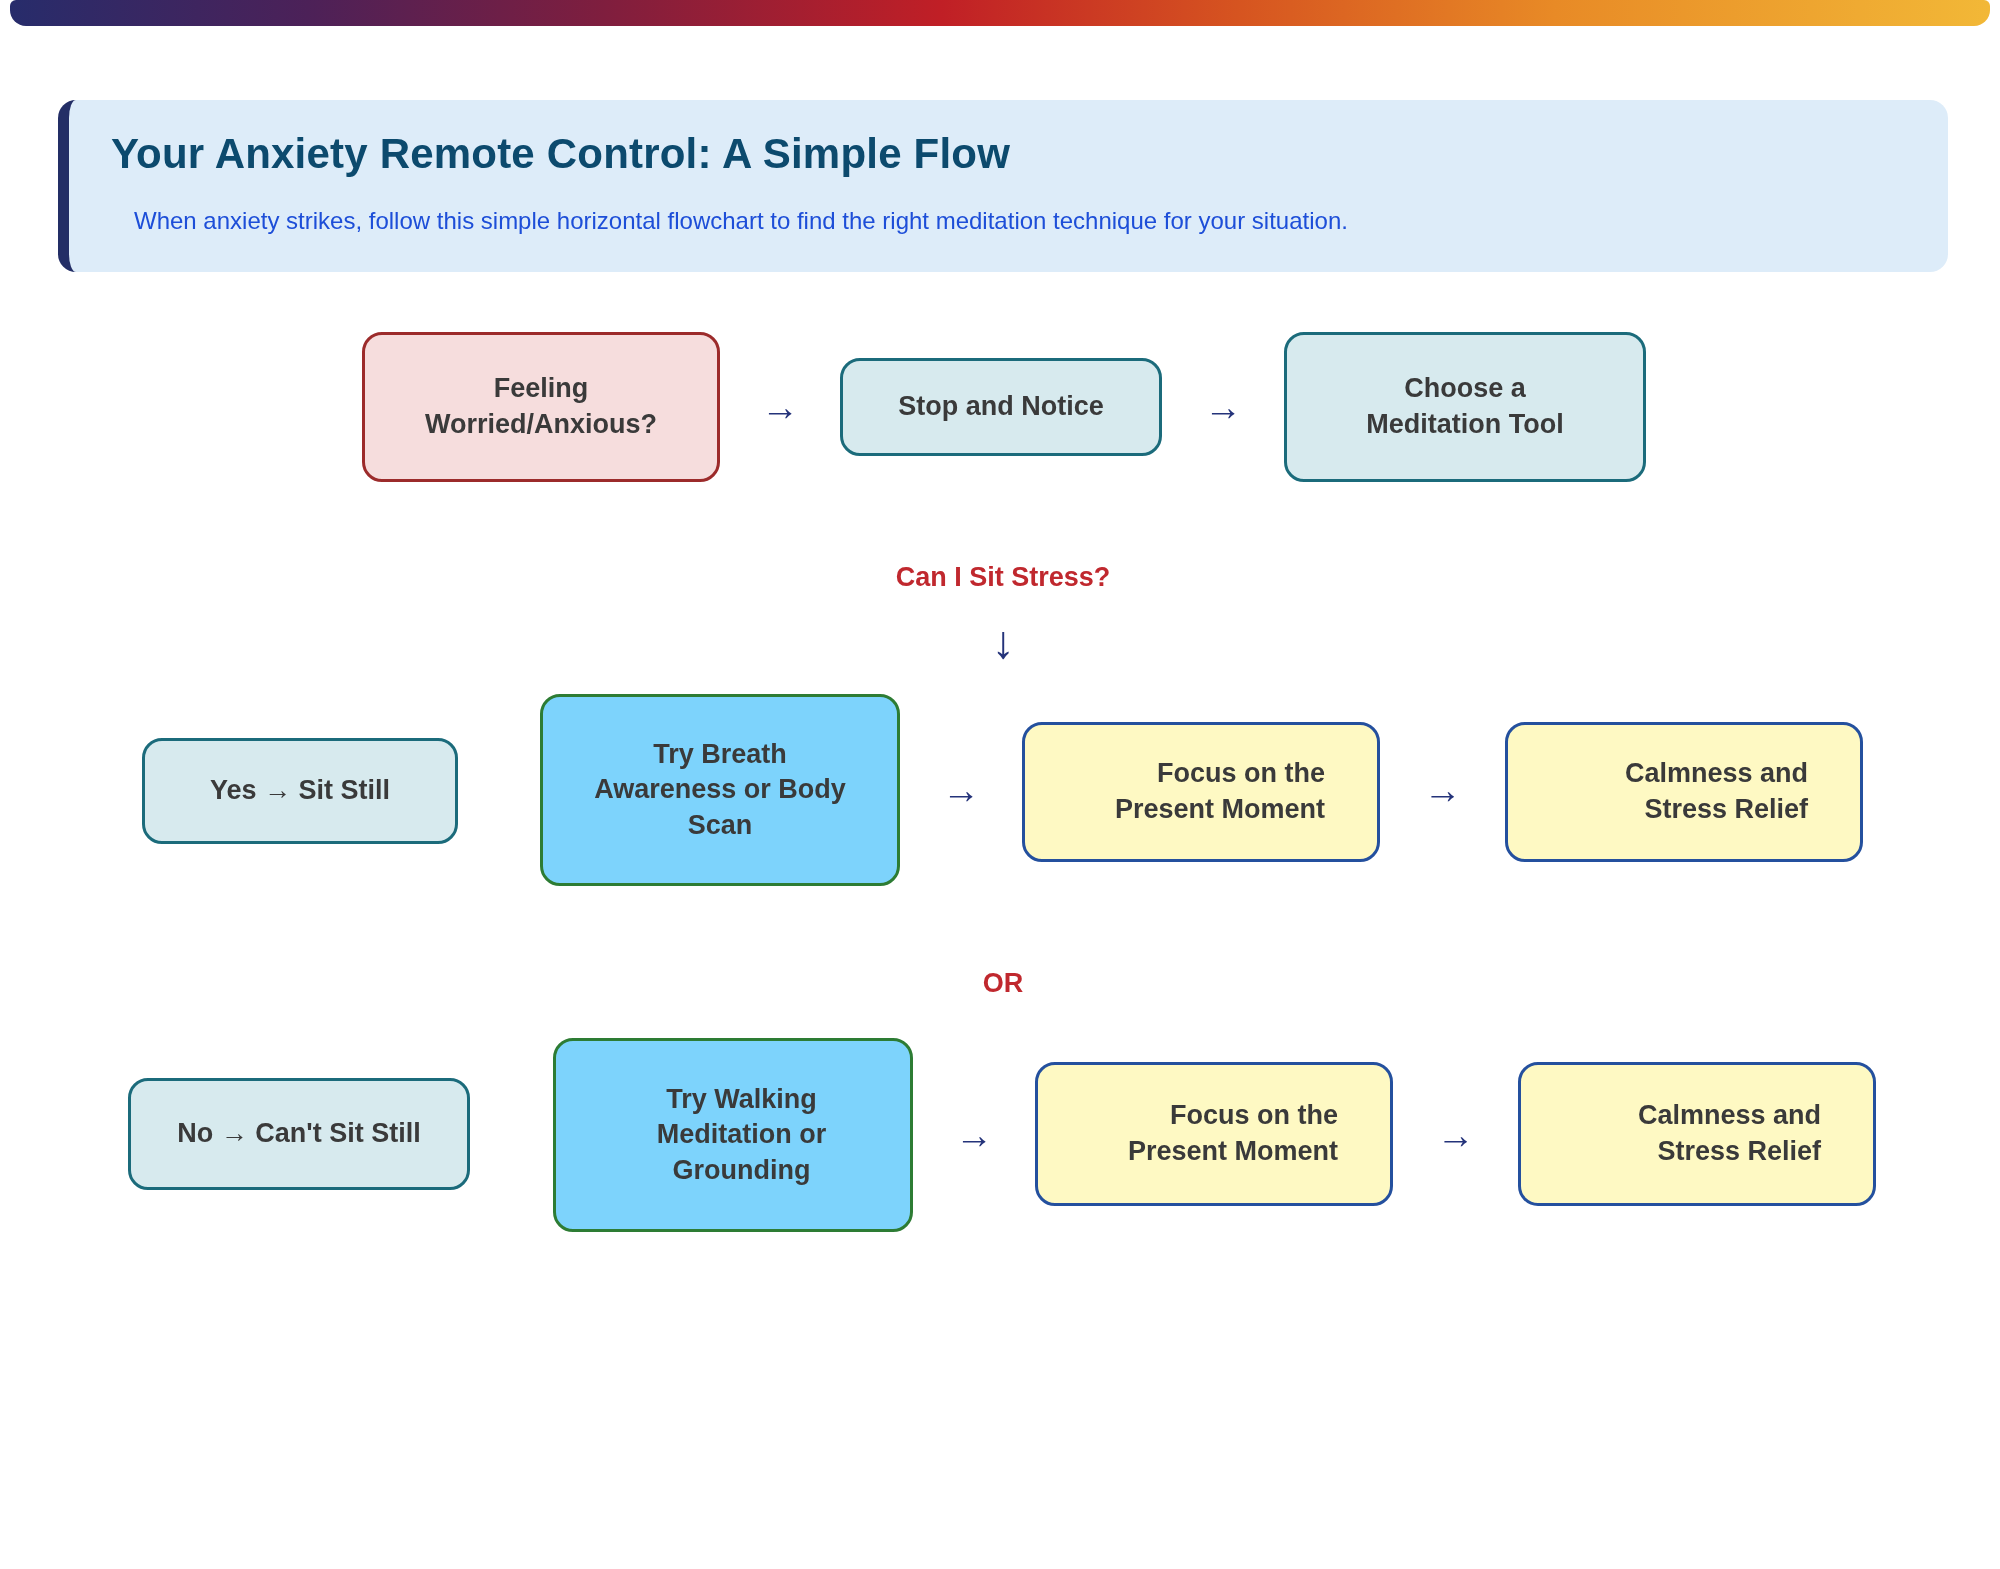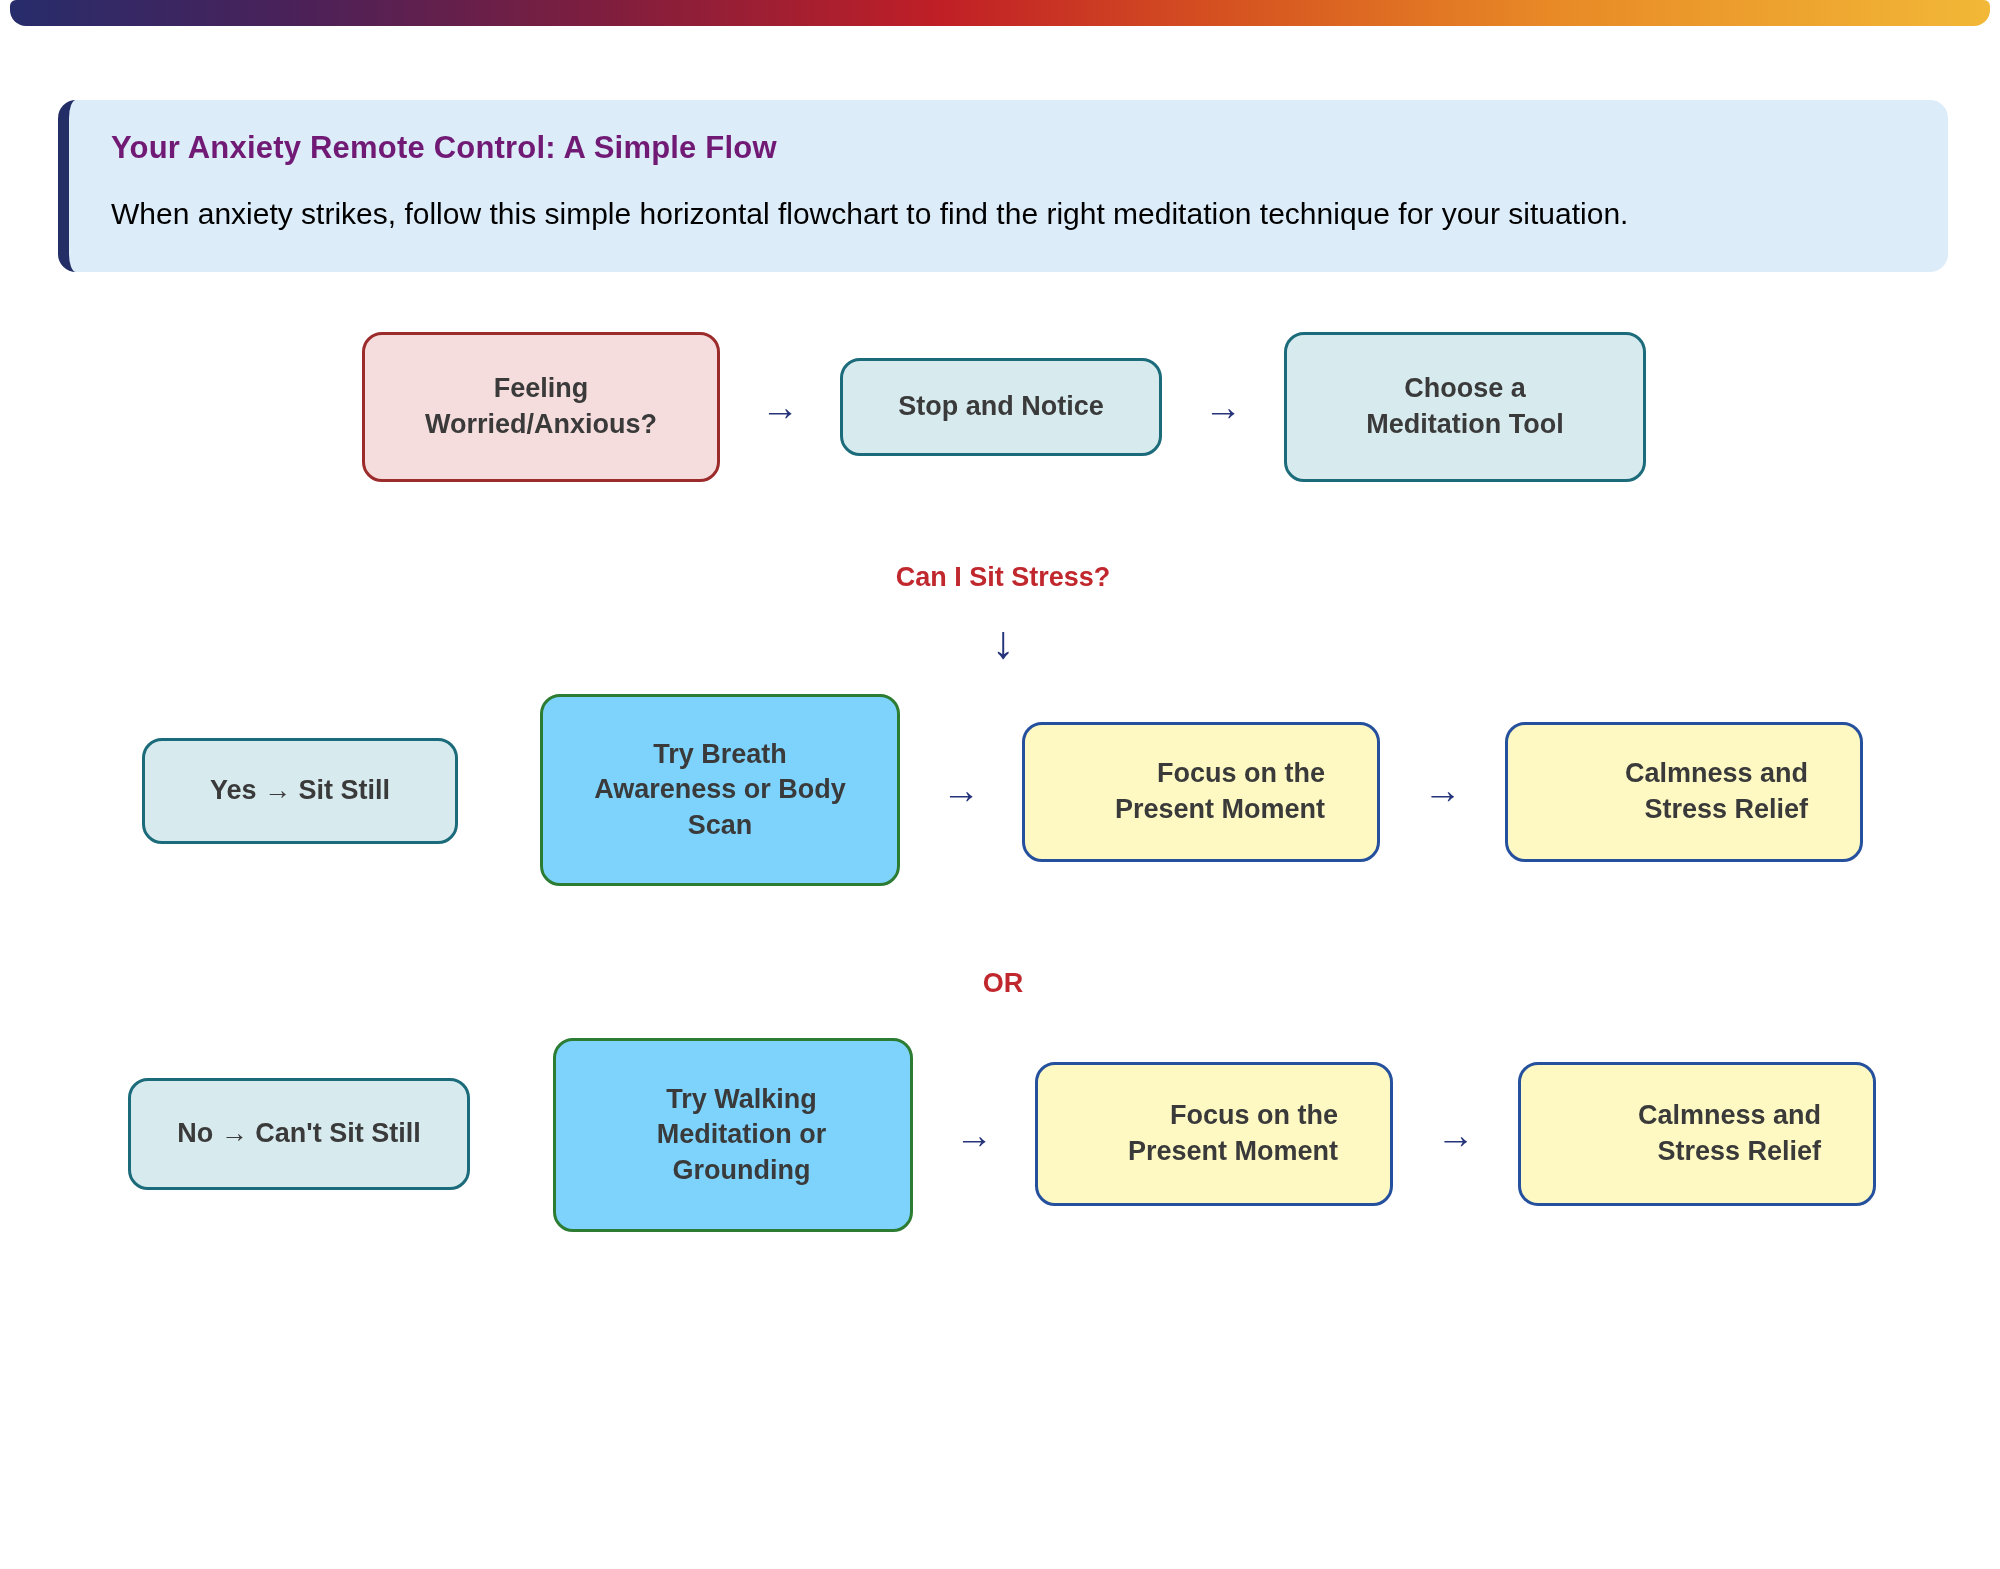--- a/index.html
+++ b/index.html
@@ -24,31 +24,32 @@
     position: absolute;
     left: 58px; width: 1890px;
     background: #ddecf9;
     border-left: 11px solid #232e66;
     border-radius: 18px;
     padding: 30px 42px;
   }
   .header-card { top: 100px; height: 172px; }
   .footer-card { top: 1282px; height: 205px; }
   .card-title {
-    color: #701a75;
-    font-size: 31px;
+    color: #0c4a6e;
+    font-size: 42px;
     font-weight: 700;
     letter-spacing: 0.2px;
   }
   .card-text {
     margin-top: 24px;
-    color: #000000;
-    font-size: 30px;
+    color: #1d4ed8;
+    font-size: 24px;
     line-height: 1.62;
     max-width: 1810px;
+    margin-left: 23px;
   }
   .node {
     position: absolute;
     display: flex;
     align-items: center;
     justify-content: center;
     text-align: center;
     border: 3px solid;
     border-radius: 20px;
     font-size: 27px;

